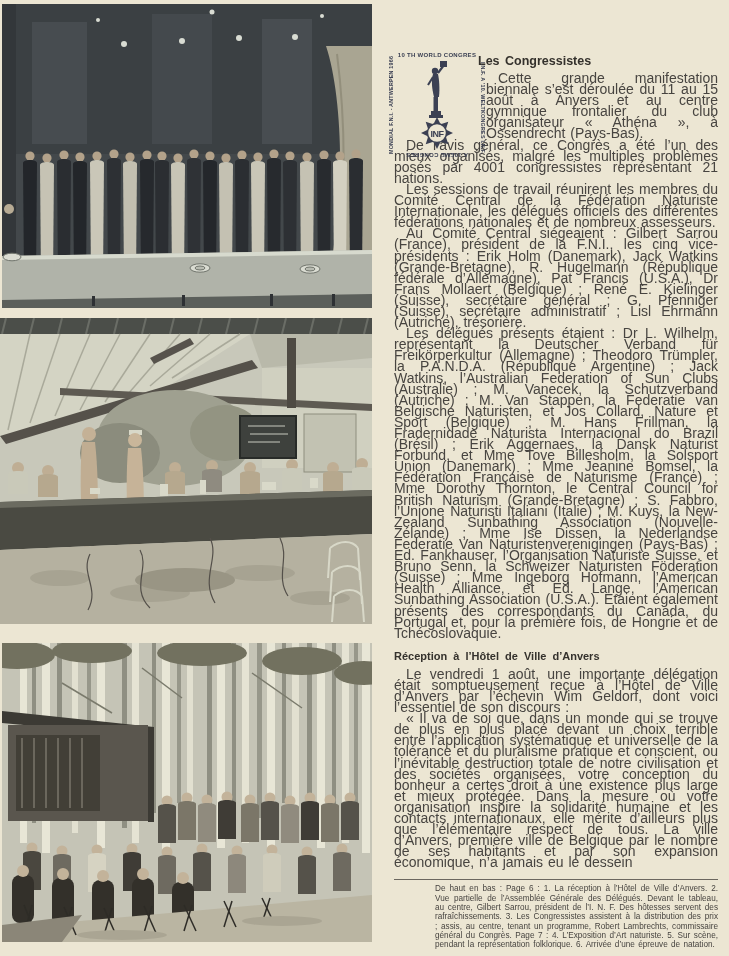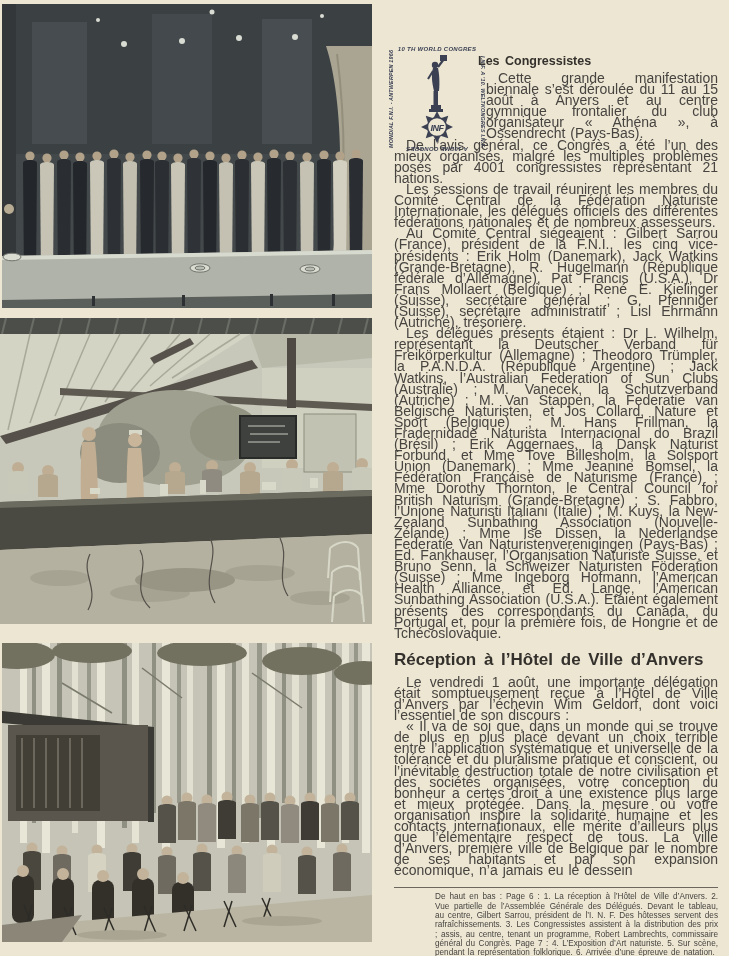--- a/index.html
+++ b/index.html
@@ -9,21 +9,21 @@
   }
   .photo{position:absolute;margin:0;padding:0;}
   .photo svg{display:block;width:100%;height:100%;}
   #photo1{left:2px;top:4px;width:370px;height:304px;}
   #photo2{left:0px;top:318px;width:372px;height:306px;}
   #photo3{left:2px;top:643px;width:370px;height:299px;}
 
   .text-col{position:absolute;left:394px;top:46px;width:324px;}
 
   
-  .emblem{position:absolute;left:-6px;top:0;width:98px;height:106px;color:#3b4053;font-style:italic;}
+  .emblem{position:absolute;left:-6px;top:6px;width:98px;height:106px;color:#3b4053;}
   .emblem-top,.emblem-bottom{
     position:absolute;left:4px;right:4px;text-align:center;
     font-size:6px;font-weight:bold;letter-spacing:.3px;white-space:nowrap;
   }
   .emblem-top{top:0;}
   .emblem-bottom{bottom:0;transform:rotate(180deg);}
   .emblem-left,.emblem-right{
     position:absolute;top:52px;width:92px;height:8px;text-align:center;
     font-size:5.4px;font-weight:bold;letter-spacing:.2px;white-space:nowrap;
   }
@@ -32,21 +32,21 @@
   .emblem-art{position:absolute;left:50%;top:7px;transform:translateX(-50%);}
 
   .title{
     margin:0 0 0 100px;text-align:right;font-size:27px;font-weight:bold;
     color:#262b36;word-spacing:12px;letter-spacing:-.3px;line-height:36px;
   }
   .title sup{font-size:14px;vertical-align:6px;}
 
   h2{font-weight:bold;color:#34312c;}
   .sub1{margin:8px 0 5px 84px;font-size:12.5px;word-spacing:2px;}
-  .sub2{margin:11px 0 7px 0;font-size:17px;word-spacing:3px;}
+  .sub2{margin:11px 0 7px 0;font-size:11px;word-spacing:3px;}
 
   p{margin:0;font-size:14px;line-height:11.1px;text-align:justify;
     text-indent:12px;color:#474440;word-spacing:1px;}
   p.wrap1{margin-left:92px;}
 
   .rule{border:none;border-top:1px solid #6b675f;margin:11px 0 4px 0;}
   .caption{font-size:8.2px;line-height:9.3px;text-indent:0;color:#474440;margin-left:41px;}
 </style>
 </head>
 <body>

